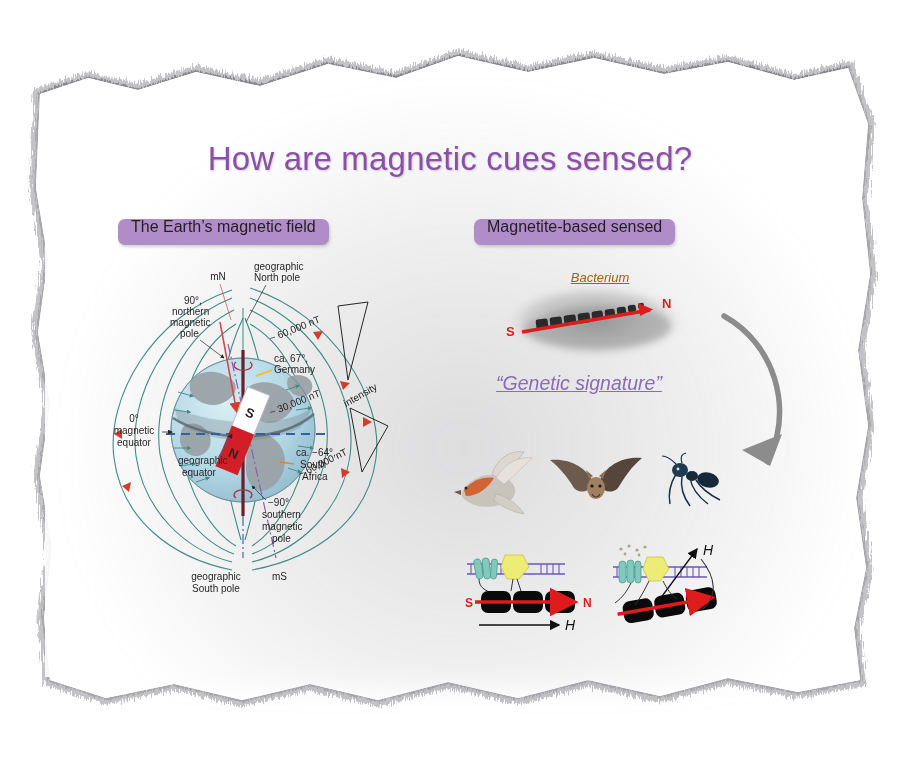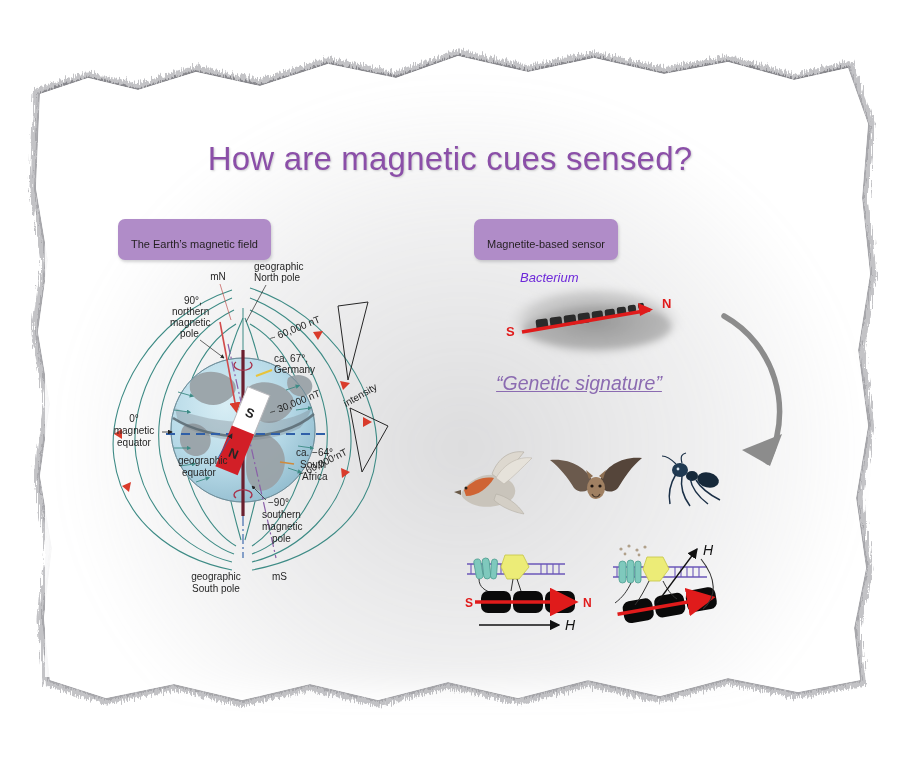--- a/index.html
+++ b/index.html
@@ -21,37 +21,37 @@
 
   
   .title{
     position:absolute; left:0; top:140px; width:900px; text-align:center;
     font-size:33px; color:#8b4fa8; letter-spacing:.2px;
     text-shadow: 1px 1px 2px rgba(150,150,155,.45);
   }
   
   .badge{
     position:absolute; background:#b08cc8; color:#231f20;
-    border-radius:7px; font-size:11px; line-height:1;
-    padding:20px 13px 10px 13px; white-space:nowrap;
+    border-radius:7px; font-size:16px; line-height:1;
+    padding:0 13px 10px 13px; white-space:nowrap;
     box-shadow: 1px 2px 3px rgba(130,130,135,.35);
   }
   #badge-earth{ left:118px; top:219px; }
   #badge-magnetite{ left:474px; top:219px; }
 
   
   .genetic{
     position:absolute; left:404px; top:371px; width:350px; text-align:center;
     color:#8b6bb1; font-style:italic; font-size:19.5px; line-height:1.32;
     font-family:"Liberation Sans", sans-serif;
     text-decoration:underline;
   }
   .bact-cap{
-    position:absolute; left:520px; top:270px; width:160px; 
-    font-style:italic; font-size:13px; color:#6d28d9;
+    position:absolute; left:520px; top:270px; width:160px; text-align:center;
+    font-style:italic; font-size:13px; color:#a16207;text-decoration:underline;
   }
   svg{ display:block; overflow:visible; }
   .ed text{ font-family:"Liberation Sans", sans-serif; fill:#262626; }
 </style>
 </head>
 <body>
 
 <div id="stage">
 
   <div class="paper-wrap">
@@ -96,21 +96,21 @@
                L 770,664 L 700,650 L 632,668 L 560,652 L 490,670 L 420,654 L 350,672 L 282,656 L 214,672 L 146,656 L 78,670 L 22,652
                L 16,590 L 24,520 L 12,448 L 22,376 L 10,304 L 20,232 L 8,160 Z" fill="#ffffff"></path>
 
       <path d="M 30,86 H 812 V 636 H 30 Z" fill="none" stroke="#ffffff" stroke-width="26" opacity="0.9"></path>
     </svg>
   </div>
 
   <div class="title">How are magnetic cues sensed?</div>
 
   <div class="badge" id="badge-earth">The Earth’s magnetic field</div>
-  <div class="badge" id="badge-magnetite">Magnetite-based sensor</div>
+  <div class="badge" id="badge-magnetite">Magnetite-based sensed</div>
 
   <svg class="ed" style="position:absolute;left:100px;top:258px;" width="320" height="350" viewBox="0 0 320 350">
     <defs>
       <radialGradient id="oceang" cx="38%" cy="33%" r="72%">
         <stop offset="0%" stop-color="#d8eef5"></stop>
         <stop offset="60%" stop-color="#b6d9e7"></stop>
         <stop offset="100%" stop-color="#93bdcf"></stop>
       </radialGradient>
       <marker id="redhead" markerWidth="7" markerHeight="7" refX="3.5" refY="3.5" orient="auto">
         <path d="M0,0 L7,3.5 L0,7 Z" fill="#d93b2b"></path>

